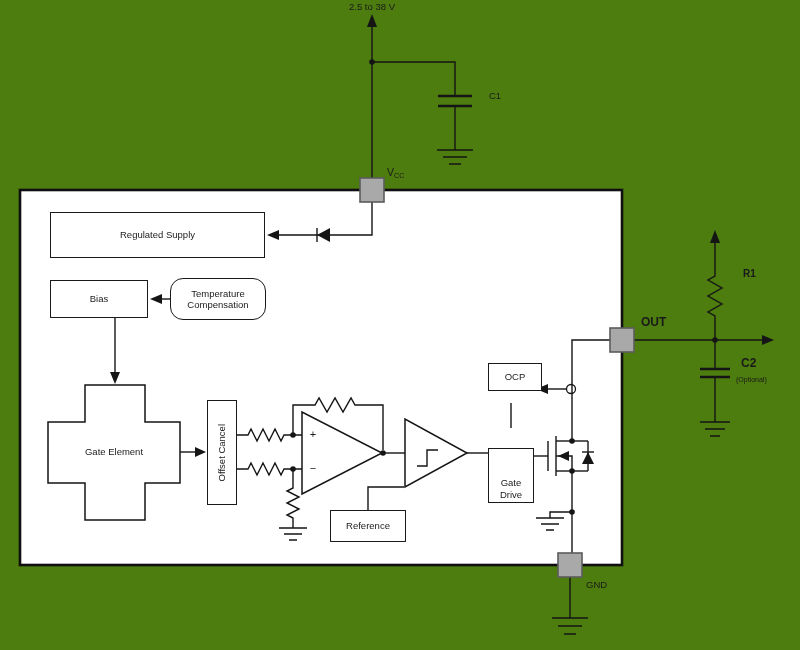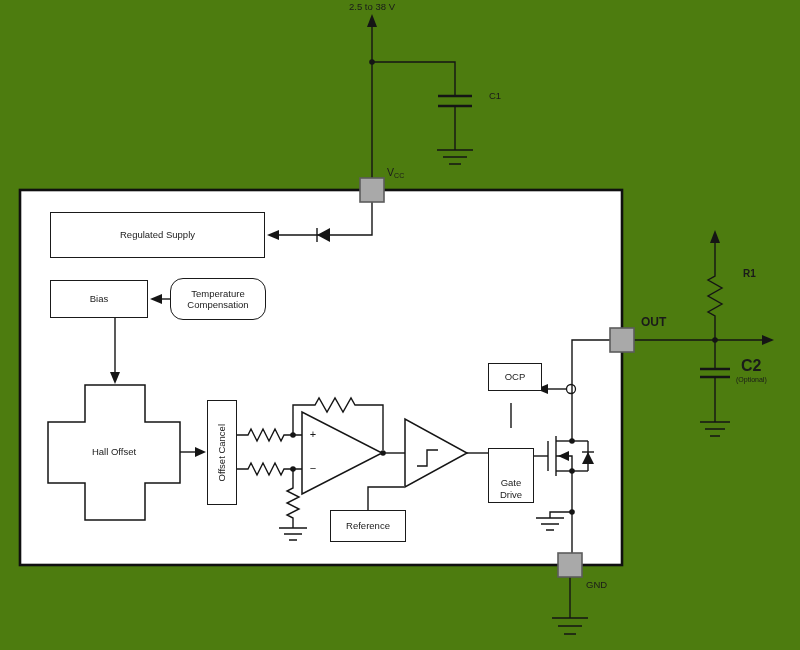--- a/index.html
+++ b/index.html
@@ -184,21 +184,21 @@
   </div>
 
   <div class="blockbox" style="left:50px; top:280px; width:98px; height:38px;">
     <span>Bias</span>
   </div>
 
   <div class="blockbox" style="left:170px; top:278px; width:96px; height:42px;border-radius:13px;">
     <span style="white-space:normal;">Temperature Compensation</span>
   </div>
 
-  <div class="lbl center-xy" style="left:114px; top:452px;">Hall Offset</div>
+  <div class="lbl center-xy" style="left:114px; top:452px;">Gate Element</div>
 
   <div class="blockbox rot" style="left:207px; top:400px; width:30px; height:105px;">
     <span>Offset Cancel</span>
   </div>
 
   <div class="sign center-xy" style="left:313px; top:434px;">+</div>
   <div class="sign center-xy" style="left:313px; top:468px;">−</div>
 
   <div class="blockbox" style="left:330px; top:510px; width:76px; height:32px;">
     <span>Reference</span>
@@ -209,19 +209,19 @@
   </div>
 
   <div class="blockbox" style="left:488px; top:448px; width:46px; height:55px;align-items:flex-end;">
     <span style="white-space:normal;">Gate Drive</span>
   </div>
 
   <div class="lbl" style="left:641px; top:316px; font-weight:bold; font-size:12px;">OUT</div>
 
   <div class="lbl" style="left:735px; top:268px; font-weight:bold; font-size:10px;padding-left:8px;">R1</div>
 
-  <div class="lbl" style="left:741px; top:357px; font-weight:bold; font-size:16px;">C2</div>
+  <div class="lbl" style="left:741px; top:357px; font-weight:bold; font-size:12px;">C2</div>
 
   <div class="lbl tiny" style="left:736px; top:376px;">(Optional)</div>
 
   <div class="lbl" style="left:586px; top:580px;">GND</div>
 
 </div>
 
 </body></html>

